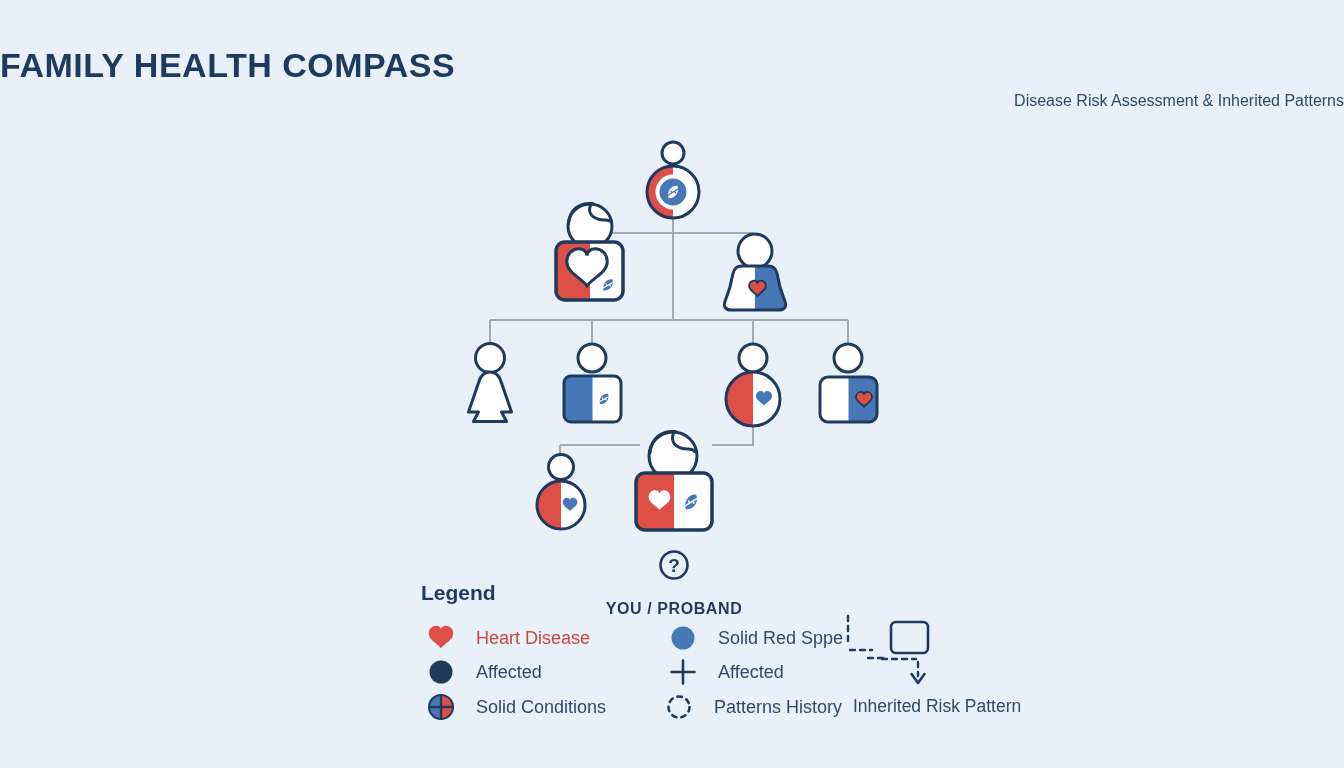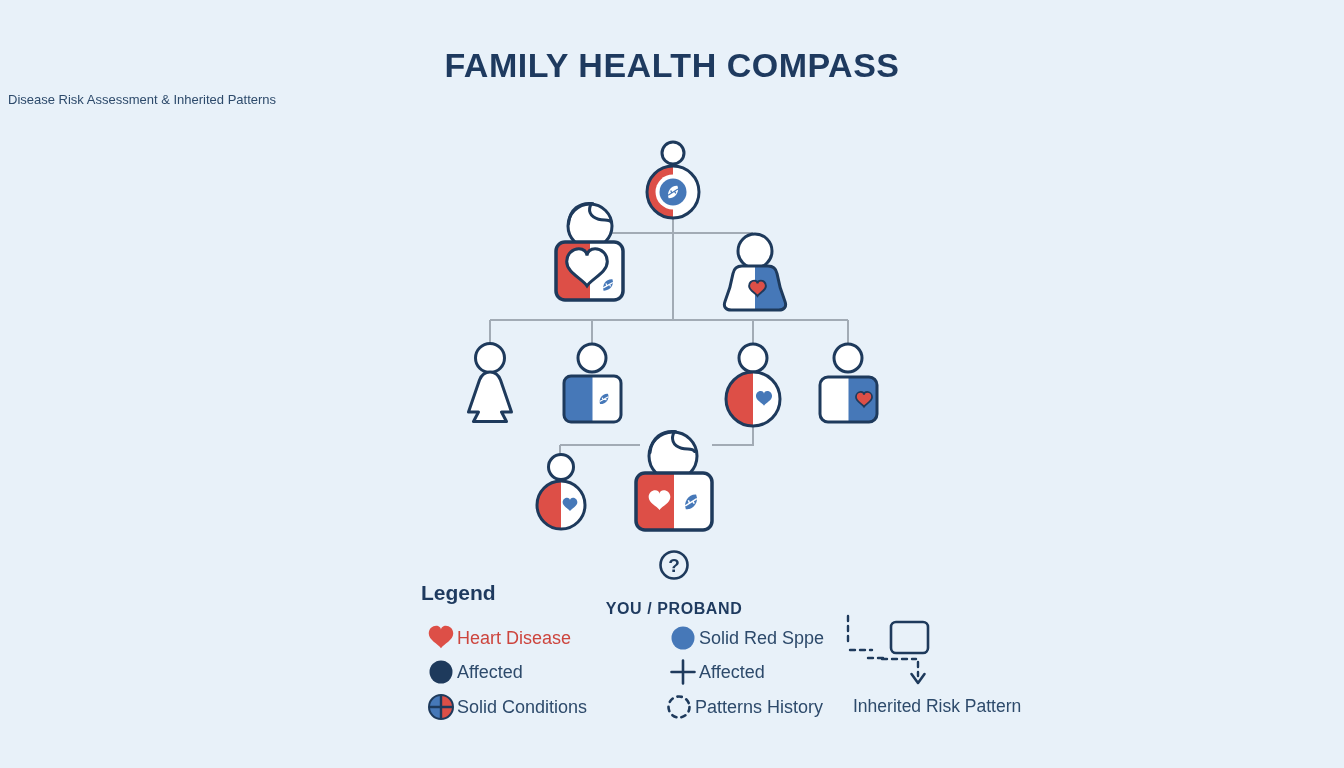--- a/index.html
+++ b/index.html
@@ -2,26 +2,26 @@
 <html style="--background: #e8f1f9; --navy: #1e3a5c; --red: #dd4f47; --blue: #4678b8; --line: #a2abb5; --text-primary: #1e3a5f; --text-secondary: #2d4a6b; --red-text: #cd453e;"><head>
 <meta charset="utf-8">
 <style>
   html,body{margin:0;padding:0}
   body{
     width:1344px;height:768px;position:relative;overflow:hidden;
     background:var(--background,#e8f1f9);
     font-family:"Liberation Sans",sans-serif;
   }
   .title{
-    position:absolute;left:0;right:0;top:46px;text-align:center;
+    position:absolute;left:0;right:0;top:46px;
     font-size:34px;font-weight:bold;letter-spacing:.5px;color:var(--text-primary,#1e3a5f);
   }
   .subtitle{
-    position:absolute;left:8px;right:0;top:92px;text-align:left;
-    font-size:13px;color:var(--text-secondary,#2d4a6b);
+    position:absolute;left:8px;right:0;top:92px;text-align:right;
+    font-size:16px;color:var(--text-secondary,#2d4a6b);
   }
   svg.stage{position:absolute;left:0;top:0;width:1344px;height:768px}
 
   
   .f-w{fill:#fff}
   .f-red{fill:var(--red,#dd4f47)}
   .f-blue{fill:var(--blue,#4678b8)}
   .s-navy{stroke:var(--navy,#1e3a5c)}
   .outl{fill:none;stroke:var(--navy,#1e3a5c)}
   .ln{fill:none;stroke:var(--line,#a2abb5);stroke-width:2}
@@ -32,21 +32,21 @@
   .solidp{fill:none;stroke:var(--navy,#1e3a5c);stroke-width:2.6}
 
   .proband-label{
     position:absolute;left:524px;top:587px;width:300px;text-align:center;
     font-size:16px;font-weight:bold;letter-spacing:.6px;color:var(--text-primary,#1e3a5f);margin-top:13px;
   }
   .legend-heading{
     position:absolute;left:421px;top:581px;
     font-size:21px;font-weight:bold;color:var(--text-primary,#1e3a5f);
   }
-  .lrow{position:absolute;height:32px;display:flex;align-items:center;gap:1px}
+  .lrow{position:absolute;height:32px;display:flex;align-items:center;gap:20px}
   .lrow .icn{width:30px;height:30px;display:flex;align-items:center;justify-content:center}
   .lrow .lbl{font-size:18px;color:var(--text-secondary,#2d4a6b);white-space:nowrap}
   .lrow .lbl.red{color:var(--red-text,#cd453e)}
   #r11{left:426px;top:622px}
   #r12{left:426px;top:656px}
   #r13{left:426px;top:691px}
   #r21{left:668px;top:622px}
   #r22{left:668px;top:656px}
   #r23{left:664px;top:691px}
   .inherited{position:absolute;left:838px;top:604px;width:190px}

